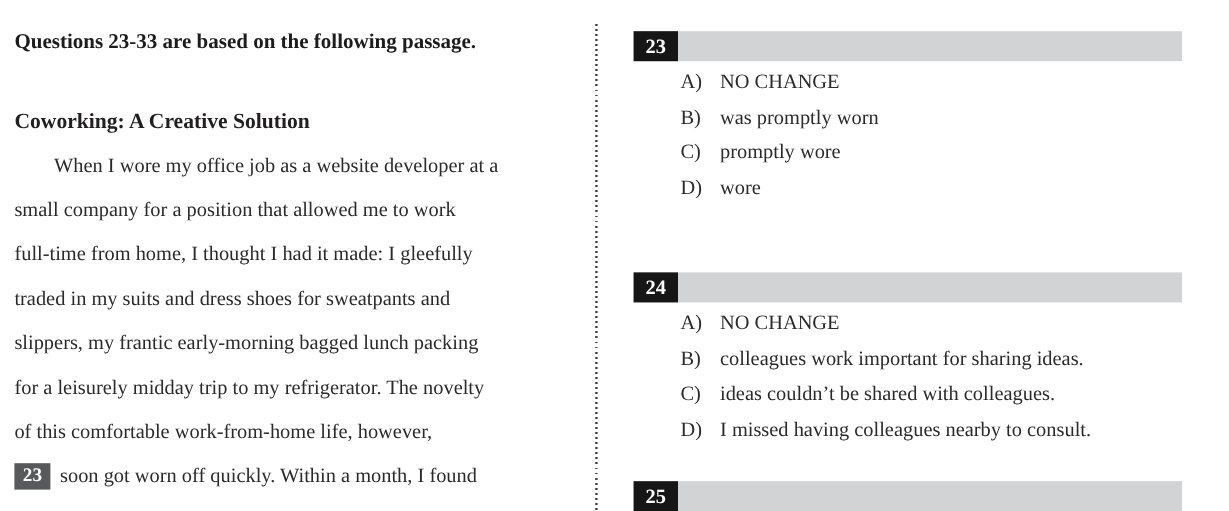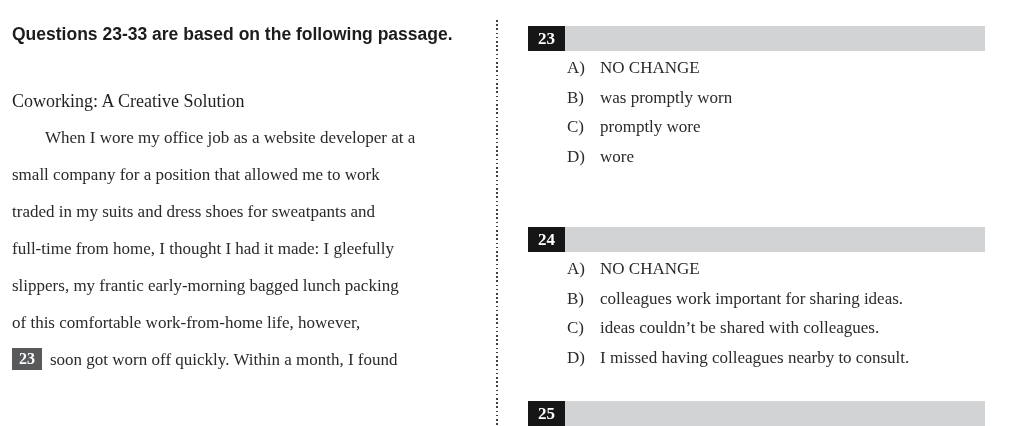--- a/index.html
+++ b/index.html
@@ -15,31 +15,31 @@
 
   
   .left-col {
     position: absolute;
     left: 12px;
     top: 0;
     width: 478px;
   }
   .intro-heading {
     margin-top: 24px;
-    font-family: Liberation Sans, sans-serif;
+    font-family: Liberation Serif, serif;
     font-weight: bold;
     font-size: 17.5px;
     line-height: 20px;
     color: #1c1c1c;
     white-space: nowrap;
   }
   .passage-title {
     margin-top: 47px;
     font-family: "Liberation Serif", serif;
-    font-weight: normal;
+    font-weight: bold;
     font-size: 18px;
     line-height: 21px;
     white-space: nowrap;
   }
   .passage {
     margin-top: 7px;
     font-family: "Liberation Serif", serif;
     font-size: 17px;
     color: #2a2a2a;
   }
@@ -134,23 +134,24 @@
 <div class="page">
 
   <div class="left-col">
     <div class="intro-heading">Questions 23-33 are based on the following passage.</div>
 
     <div class="passage-title">Coworking: A Creative Solution</div>
 
     <div class="passage">
       <div class="passage-line indented">When I wore my office job as a website developer at a</div>
       <div class="passage-line">small company for a position that allowed me to work</div>
+      <div class="passage-line">full-time from home, I thought I had it made: I gleefully</div>
       <div class="passage-line">traded in my suits and dress shoes for sweatpants and</div>
-      <div class="passage-line">full-time from home, I thought I had it made: I gleefully</div>
       <div class="passage-line">slippers, my frantic early-morning bagged lunch packing</div>
+      <div class="passage-line">for a leisurely midday trip to my refrigerator. The novelty</div>
       <div class="passage-line">of this comfortable work-from-home life, however,</div>
       <div class="passage-line">
         <span class="inline-marker">23</span><span class="underlined-phrase">soon got worn</span><span> off quickly. Within a month, I found</span>
       </div>
     </div>
   </div>
 
   <div class="col-divider"></div>
 
   <div class="question q23">

